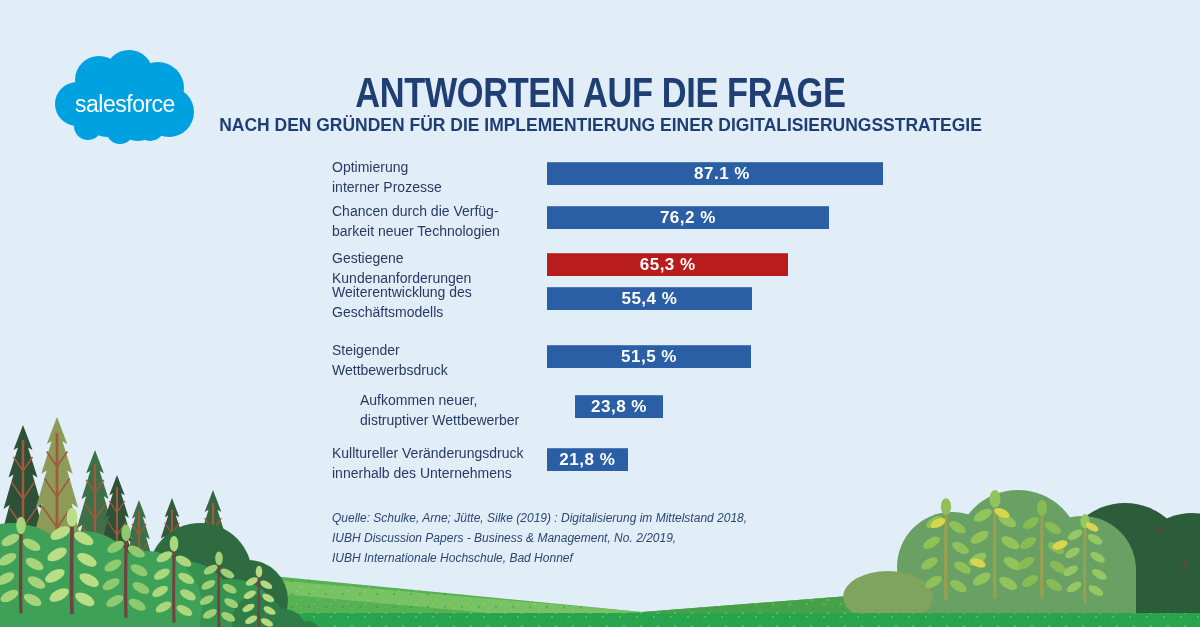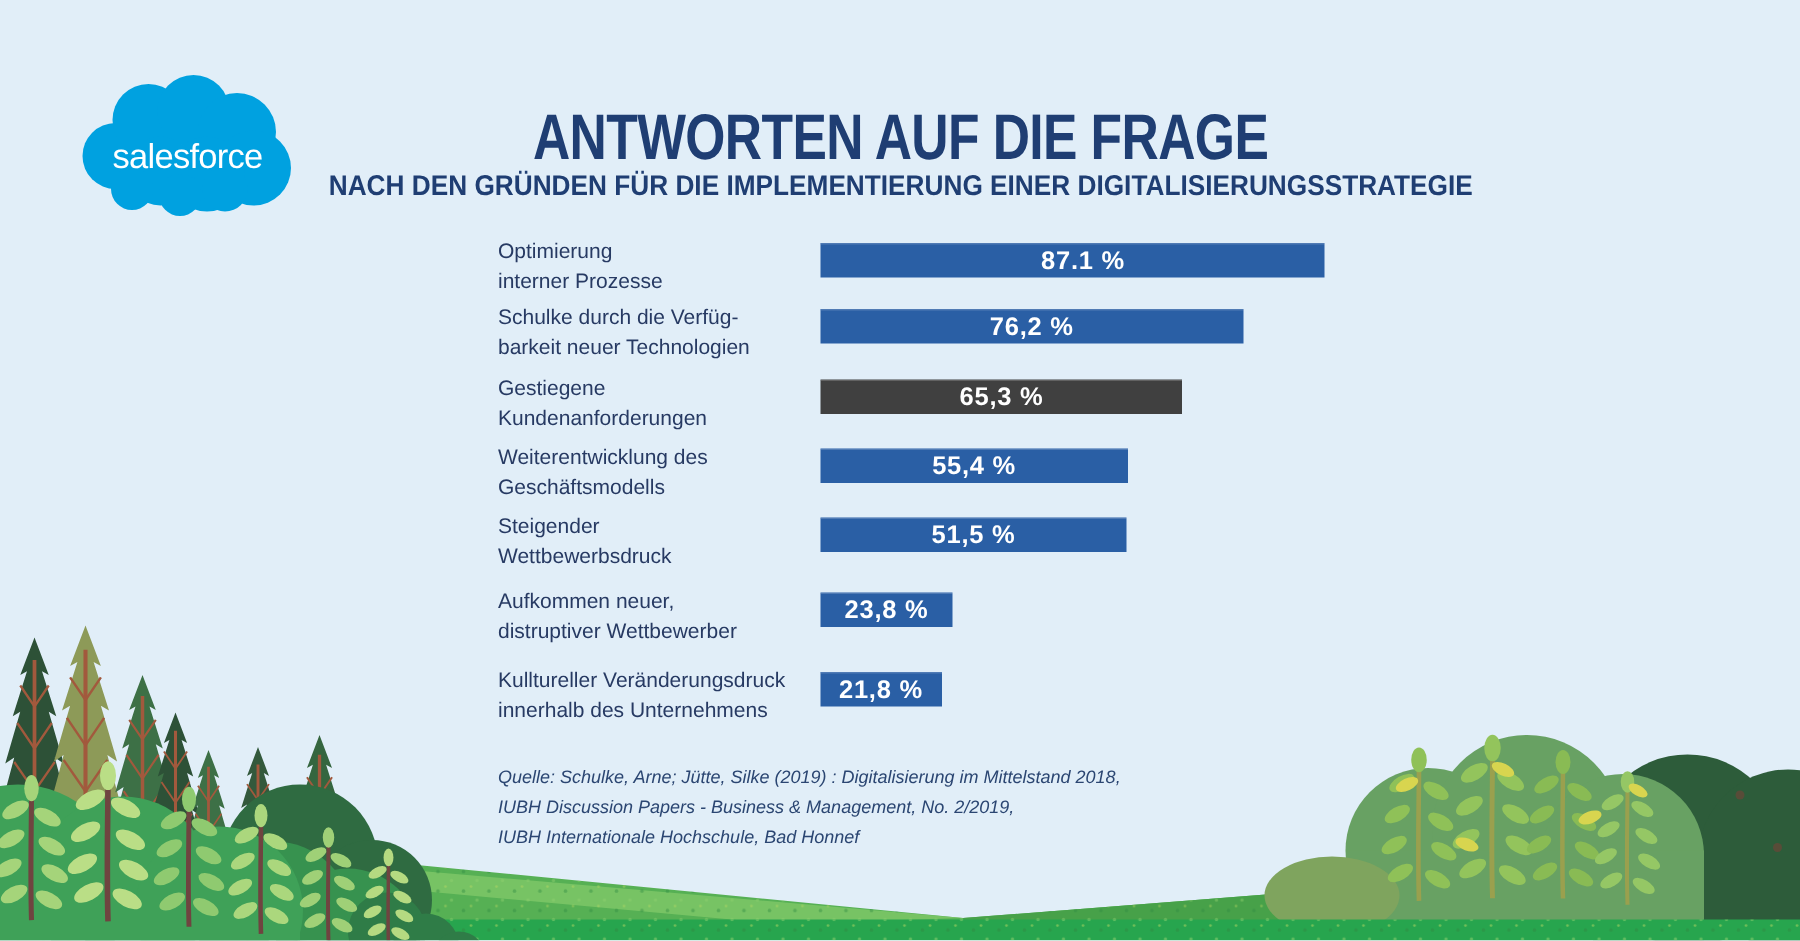--- a/index.html
+++ b/index.html
@@ -82,48 +82,48 @@
 
   <div class="chart">
       <div class="chart-row" style="top: 157px;">
       <div class="bar-label">Optimierung
 interner Prozesse</div>
       <div class="bar" style="width: 322px; background: rgb(42, 95, 165); padding-left: 14px;">
         <span class="bar-value">87.1 %</span>
       </div>
     </div>
       <div class="chart-row" style="top: 201px;">
-      <div class="bar-label">Schulke durch die Verfüg-
+      <div class="bar-label">Chancen durch die Verfüg-
 barkeit neuer Technologien</div>
       <div class="bar" style="width: 281.7px; background: rgb(42, 95, 165);">
         <span class="bar-value">76,2 %</span>
       </div>
     </div>
       <div class="chart-row" style="top: 248px;">
       <div class="bar-label">Gestiegene
 Kundenanforderungen</div>
-      <div class="bar" style="width: 241.4px; background: #404040;">
+      <div class="bar" style="width: 241.4px; background: #b91c1c;">
         <span class="bar-value">65,3 %</span>
       </div>
     </div>
-      <div class="chart-row" style="top: 294px;">
+      <div class="chart-row" style="top: 282px;">
       <div class="bar-label">Weiterentwicklung des
 Geschäftsmodells</div>
       <div class="bar" style="width: 204.8px; background: rgb(42, 95, 165);">
         <span class="bar-value">55,4 %</span>
       </div>
     </div>
       <div class="chart-row" style="top: 340px;">
       <div class="bar-label">Steigender
 Wettbewerbsdruck</div>
       <div class="bar" style="width: 204px; background: rgb(42, 95, 165);">
         <span class="bar-value">51,5 %</span>
       </div>
     </div>
-      <div class="chart-row" style="top: 390px;">
+      <div class="chart-row" style="top: 390px; margin-left: 28px;">
       <div class="bar-label">Aufkommen neuer,
 distruptiver Wettbewerber</div>
       <div class="bar" style="width: 88px; background: rgb(42, 95, 165);">
         <span class="bar-value">23,8 %</span>
       </div>
     </div>
       <div class="chart-row" style="top: 443px;">
       <div class="bar-label">Kulltureller Veränderungsdruck
 innerhalb des Unternehmens</div>
       <div class="bar" style="width: 80.6px; background: rgb(42, 95, 165);">

